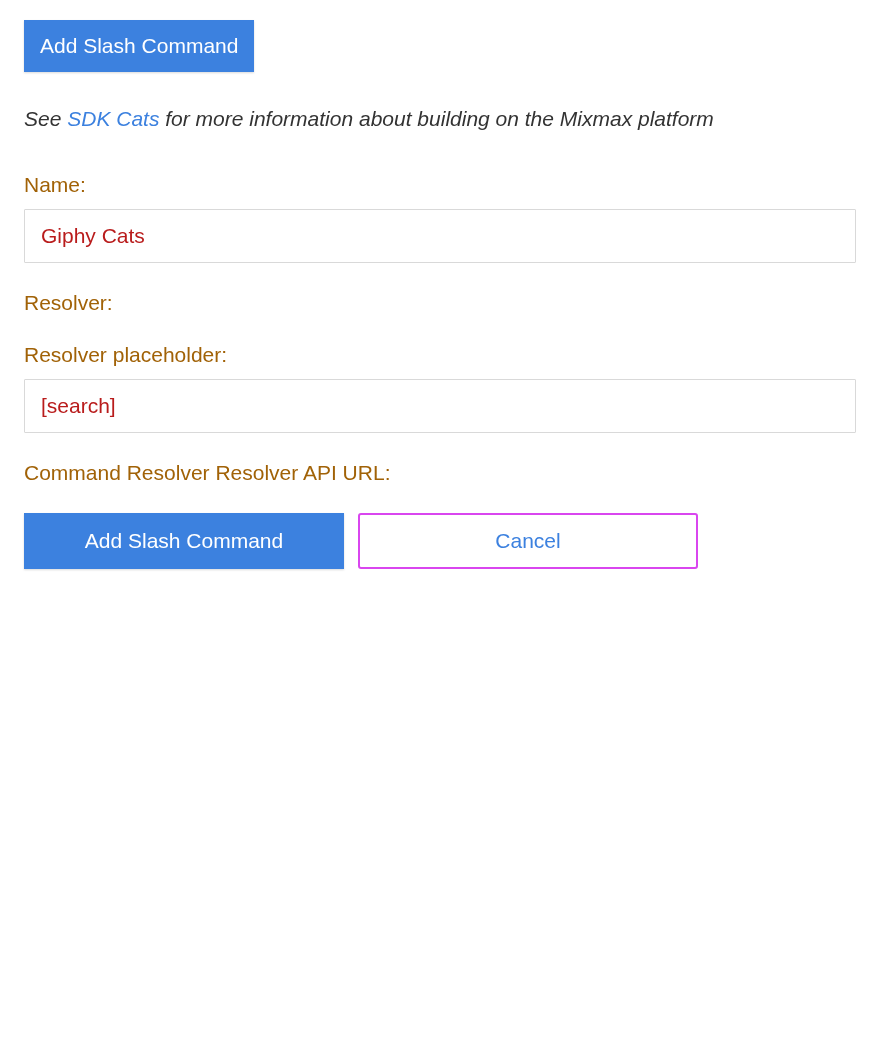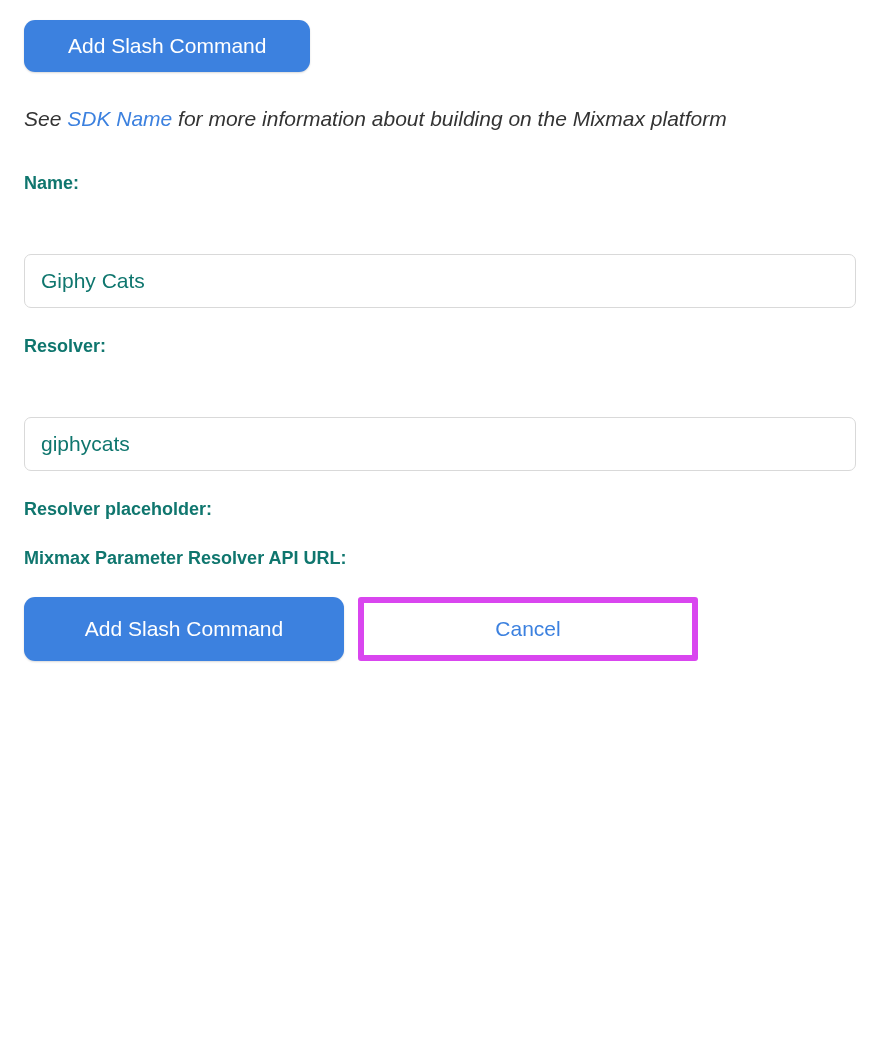--- a/index.html
+++ b/index.html
@@ -11,31 +11,31 @@
       font-family: -apple-system, BlinkMacSystemFont, "Segoe UI", Helvetica, Arial, sans-serif;
       background: #ffffff;
       padding: 20px 24px;
       width: 880px;
       color: #333;
     }
     .btn-primary {
       background: #3c81df;
       color: #ffffff;
       border: none;
-      padding: 14px 44px;
+      padding: 14px 16px;
       font-size: 21px;
       font-weight: 400;
-      border-radius: 11px;
+      border-radius: 0;
       cursor: pointer;
       box-shadow: 0 1px 2px rgba(0,0,0,0.15);
     }
     .btn-secondary {
       background: #ffffff;
       color: #3c81df;
-      border: 6px solid #d946ef;
+      border: 2px solid #d946ef;
       padding: 14px 28px;
       font-size: 21px;
       font-weight: 400;
       border-radius: 3px;
       cursor: pointer;
       min-width: 340px;
     }
     .info-text {
       font-style: italic;
       font-size: 21px;
@@ -47,75 +47,74 @@
     .info-text a {
       color: #3c81df;
       text-decoration: none;
       font-style: italic;
     }
     .form-group {
       margin-bottom: 28px;
     }
     .form-label {
       display: block;
-      font-size: 18px;
-      color: #0f766e;
+      font-size: 21px;
+      color: #a16207;
       margin-bottom: 12px;
-      font-weight: 700;
+      font-weight: 400;
     }
     .form-input {
       width: 100%;
       padding: 14px 16px;
       font-size: 21px;
-      color: #0f766e;
+      color: #b91c1c;
       border: 1px solid #d9d9d9;
-      border-radius: 7px;
+      border-radius: 1px;
       background: #ffffff;
       font-family: inherit;
-      margin-top: 48px;
     }
     .button-row {
       display: flex;
       gap: 14px;
       margin-top: 8px;
     }
     .button-row .btn-primary {
       min-width: 320px;
     }
   </style>
 </head>
 <body>
 
 
 
 <button class="btn-primary">Add Slash Command</button>
 
 <p class="info-text">
-  <span>See </span><a href="#">SDK Name</a><span> for more information about building on the Mixmax platform</span>
+  <span>See </span><a href="#">SDK Cats</a><span> for more information about building on the Mixmax platform</span>
 </p>
 
 <div class="form-group">
   <label class="form-label">Name:</label>
   <input type="text" class="form-input" value="Giphy Cats" style="">
 </div>
 
 <div class="form-group">
   <label class="form-label">Resolver:</label>
-  <input type="text" class="form-input" value="giphycats" style="">
 </div>
 
 <div class="form-group">
   <label class="form-label">Resolver placeholder:</label>
+  <input type="text" class="form-input" value="[search]" style="">
 </div>
 
 <div class="form-group">
 </div>
 
 <div class="form-group">
-  <label class="form-label">Mixmax Parameter Resolver API URL:</label>
+  <label class="form-label">Command Resolver Resolver API URL:</label>
 </div>
 
 <div class="button-row">
   <button class="btn-primary">Add Slash Command</button>
   <button class="btn-secondary">Cancel</button>
 </div>
 
 
 
 

